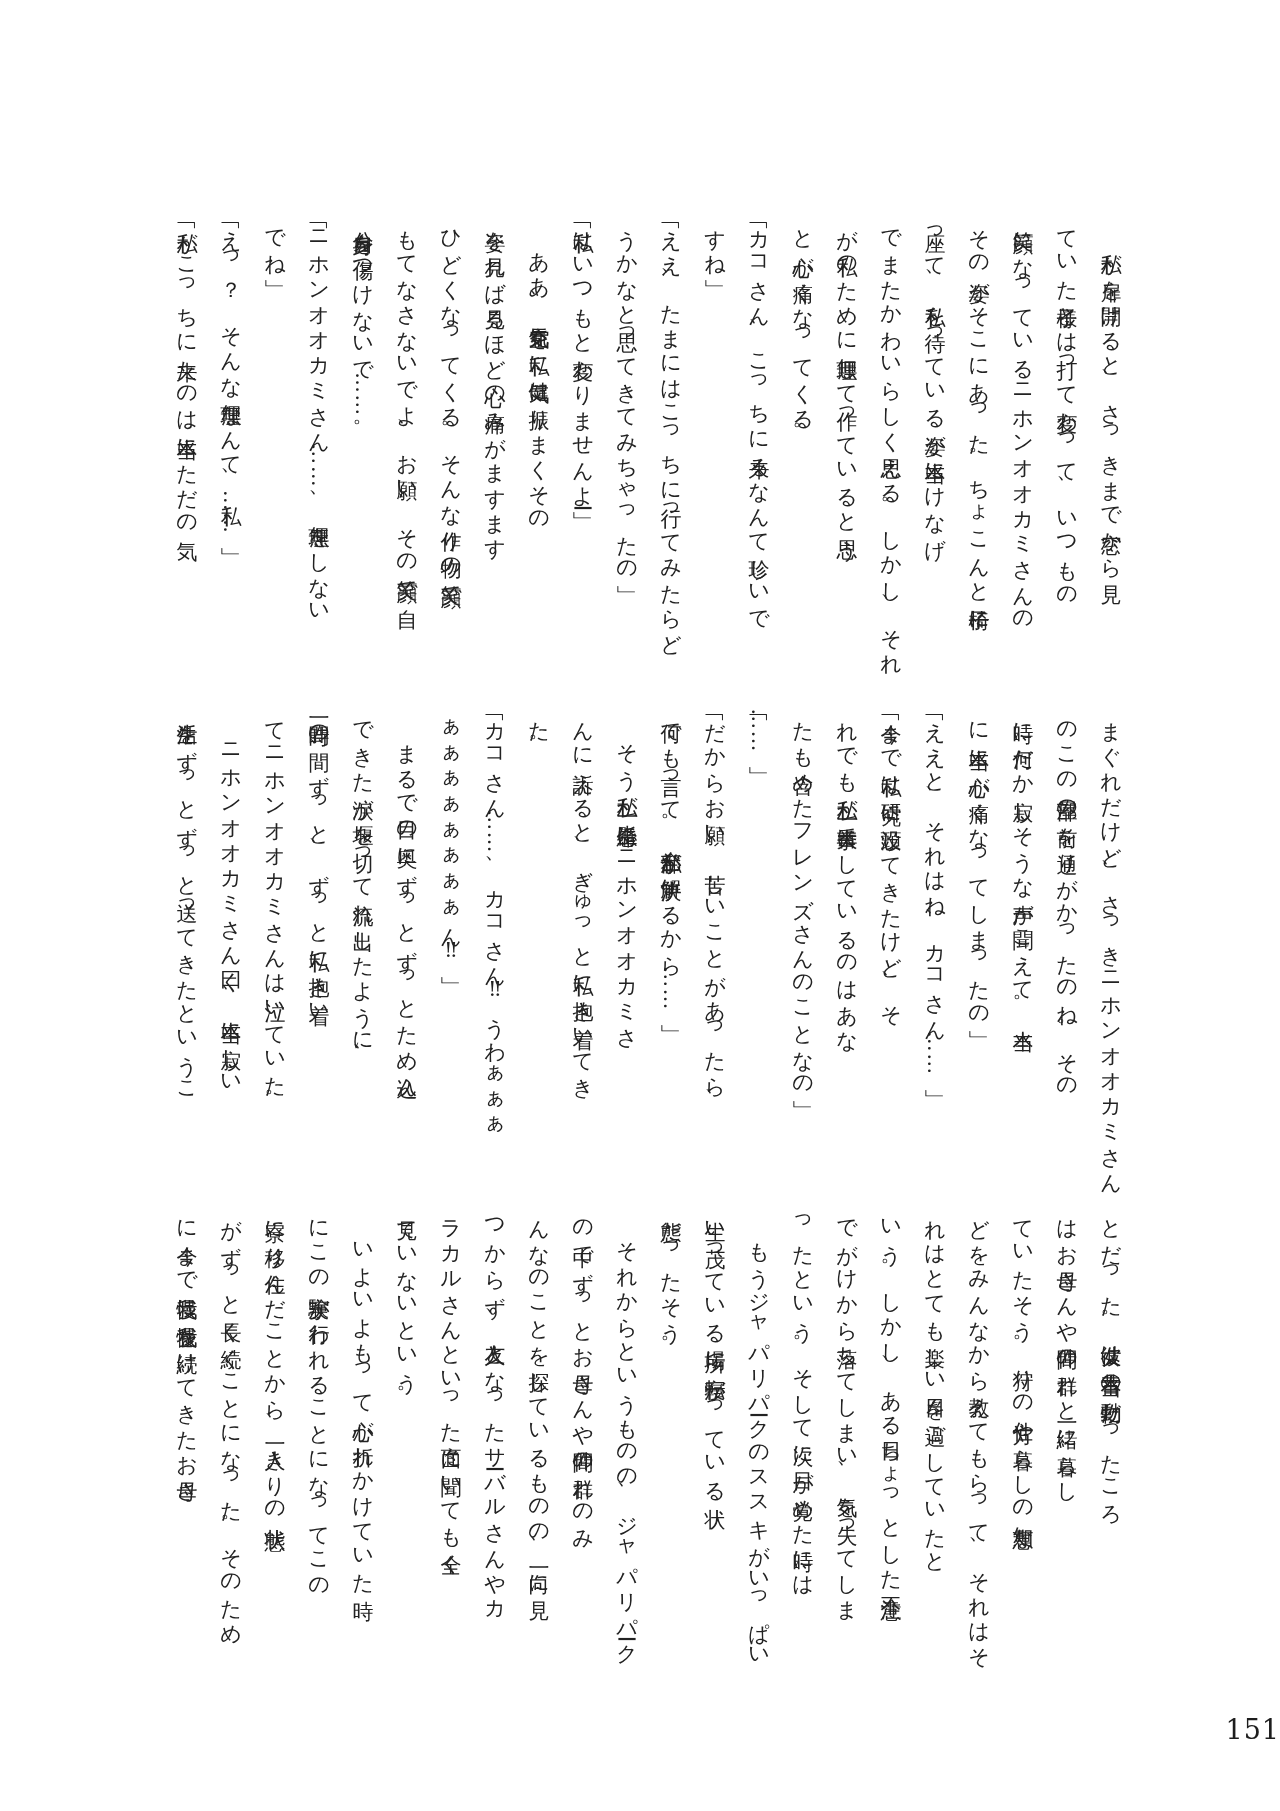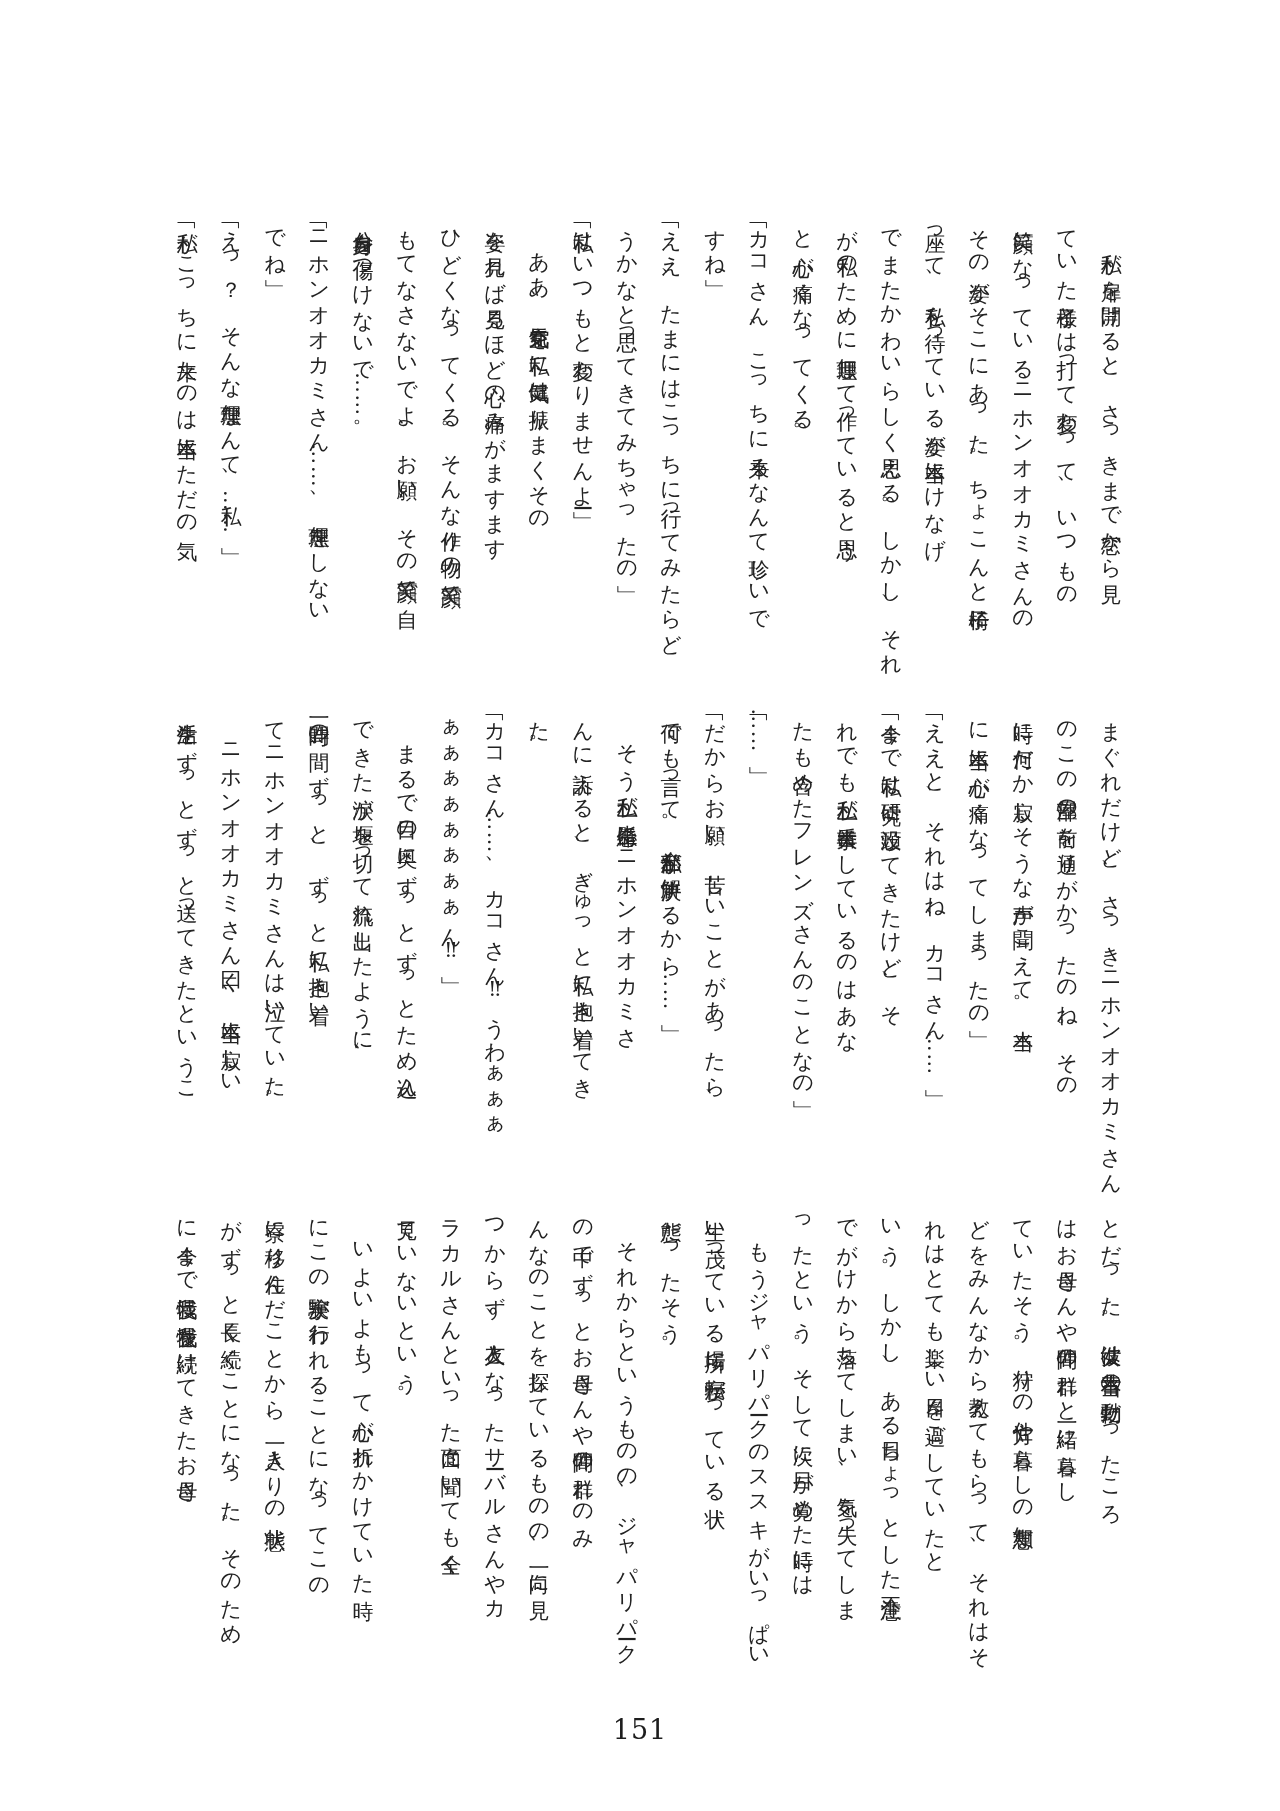--- a/index.html
+++ b/index.html
@@ -30,21 +30,21 @@
     font-weight: 400;
   }
   .band-1 { top: 215px; }
   .band-2 { top: 707px; }
   .band-3 { top: 1205px; }
   .page-number {
     position: absolute;
     top: 1714px;
     left: 0;
     width: 100%;
-    text-align: center;
+    text-align: right;
     font-family: "DejaVu Serif", "Liberation Serif", serif;
     font-size: 27px;
     line-height: 31px;
     letter-spacing: 1px;
     color: #1d1d1d;
   }
 </style>
 </head>
 <body>
 

